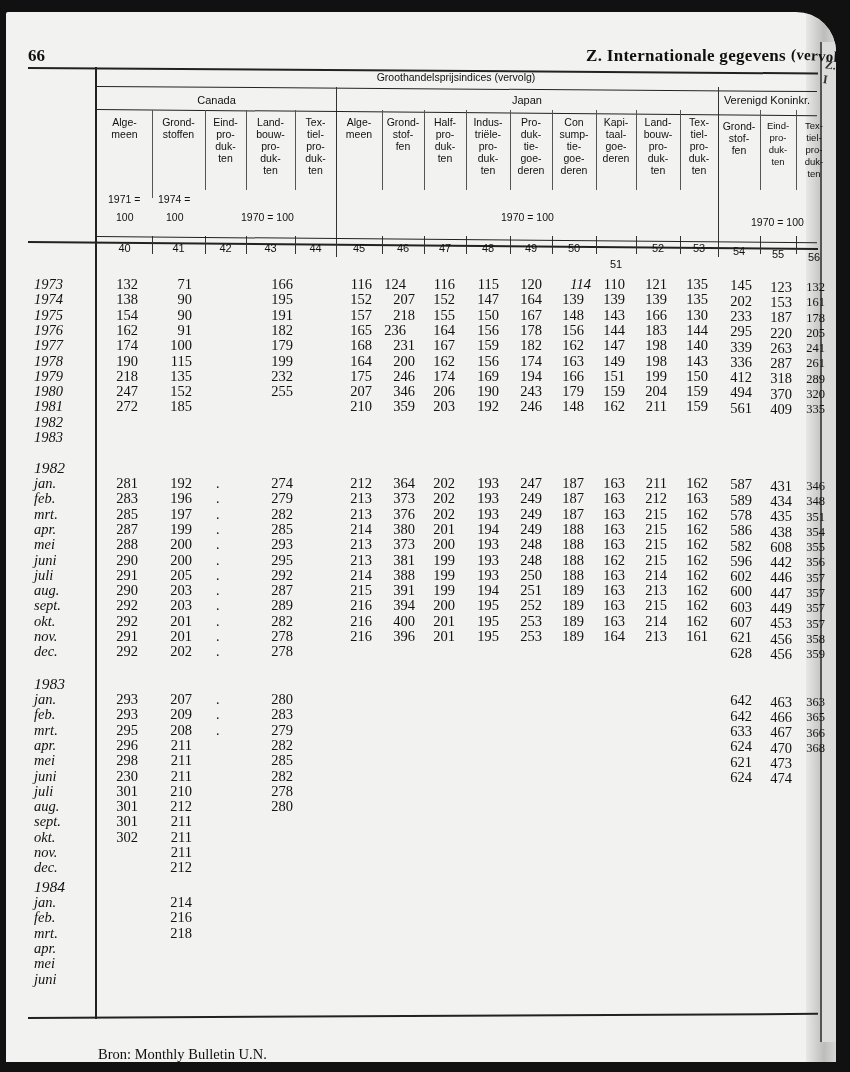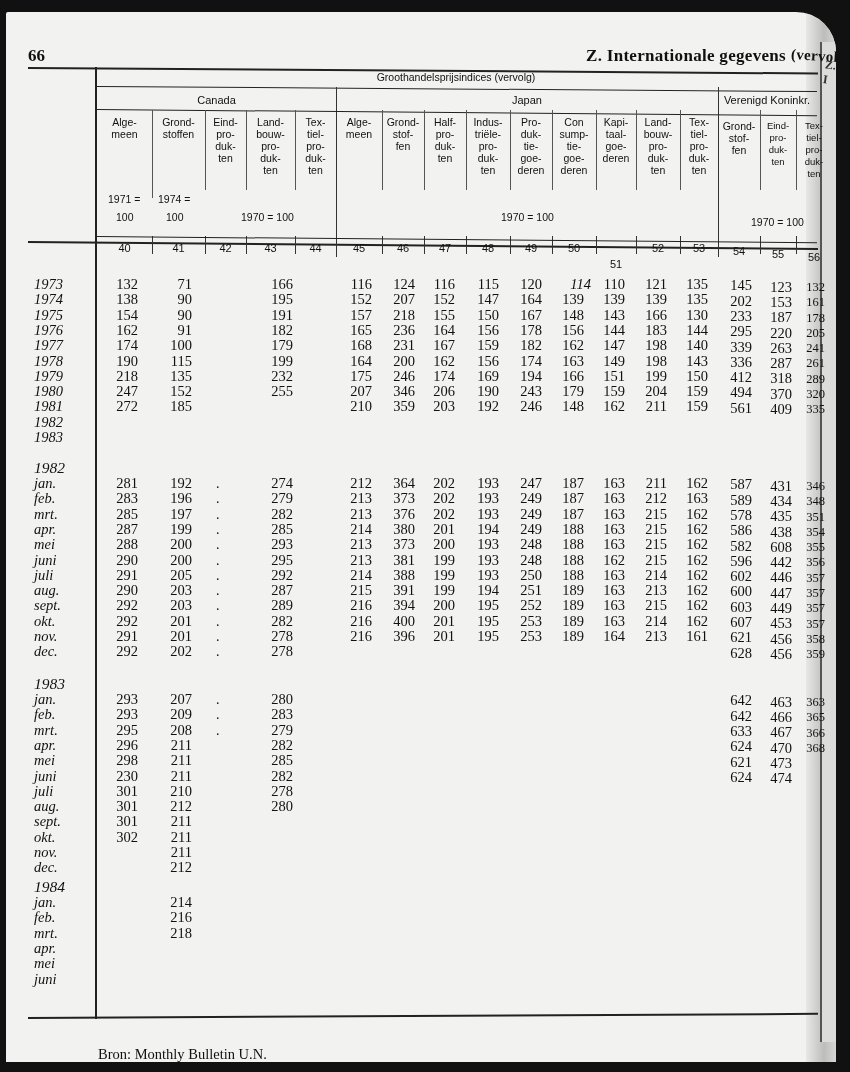--- a/index.html
+++ b/index.html
@@ -168,21 +168,21 @@
       <div class="hdr sans" style="left:495px;top:199px;text-align:left;white-space:nowrap;">1970  =  100</div>
       <div class="hdr sans" style="left:745px;top:204px;text-align:left;white-space:nowrap;">1970  =  100</div>
       <div class="rule" style="left:91px;top:224px;width:720px;height:1px;transform:rotate(0.5deg);transform-origin:left;"></div>
     </div>
   <div id="body">
       <div class="label" style="top:264px;">1973</div>
       <div class="num" style="left:92px;width:40px;top:264px;">132</div>
       <div class="num" style="left:146px;width:40px;top:264px;">71</div>
       <div class="num" style="left:247px;width:40px;top:264px;">166</div>
       <div class="num" style="left:326px;width:40px;top:264px;">116</div>
-      <div class="num" style="left:369px;width:40px;top:264px;">124</div>
+      <div class="num" style="left:369px;width:40px;top:264px;text-align:center;">124</div>
       <div class="num" style="left:409px;width:40px;top:264px;">116</div>
       <div class="num" style="left:453px;width:40px;top:264px;">115</div>
       <div class="num" style="left:496px;width:40px;top:264px;">120</div>
       <div class="num" style="left:545px;width:40px;top:264px;font-style:italic;">114</div>
       <div class="num" style="left:579px;width:40px;top:264px;">110</div>
       <div class="num" style="left:621px;width:40px;top:264px;">121</div>
       <div class="num" style="left:662px;width:40px;top:264px;">135</div>
       <div class="num" style="left:706px;width:40px;top:265.3px;">145</div>
       <div class="num" style="left:746px;width:40px;top:266.6px;">123</div>
       <div class="num" style="left:779px;width:40px;top:267.9px;font-size:12.5px;">132</div>
@@ -216,21 +216,21 @@
       <div class="num" style="left:621px;width:40px;top:294.6px;">166</div>
       <div class="num" style="left:662px;width:40px;top:294.6px;">130</div>
       <div class="num" style="left:706px;width:40px;top:295.90000000000003px;">233</div>
       <div class="num" style="left:746px;width:40px;top:297.20000000000005px;">187</div>
       <div class="num" style="left:779px;width:40px;top:298.5px;font-size:12.5px;">178</div>
       <div class="label" style="top:309.90000000000003px;">1976</div>
       <div class="num" style="left:92px;width:40px;top:309.90000000000003px;">162</div>
       <div class="num" style="left:146px;width:40px;top:309.90000000000003px;">91</div>
       <div class="num" style="left:247px;width:40px;top:309.90000000000003px;">182</div>
       <div class="num" style="left:326px;width:40px;top:309.90000000000003px;">165</div>
-      <div class="num" style="left:369px;width:40px;top:309.90000000000003px;">236</div>
+      <div class="num" style="left:369px;width:40px;top:309.90000000000003px;text-align:center;">236</div>
       <div class="num" style="left:409px;width:40px;top:309.90000000000003px;">164</div>
       <div class="num" style="left:453px;width:40px;top:309.90000000000003px;">156</div>
       <div class="num" style="left:496px;width:40px;top:309.90000000000003px;">178</div>
       <div class="num" style="left:538px;width:40px;top:309.90000000000003px;">156</div>
       <div class="num" style="left:579px;width:40px;top:309.90000000000003px;">144</div>
       <div class="num" style="left:621px;width:40px;top:309.90000000000003px;">183</div>
       <div class="num" style="left:662px;width:40px;top:309.90000000000003px;">144</div>
       <div class="num" style="left:706px;width:40px;top:311.20000000000005px;">295</div>
       <div class="num" style="left:746px;width:40px;top:312.50000000000006px;">220</div>
       <div class="num" style="left:779px;width:40px;top:313.8px;font-size:12.5px;">205</div>

